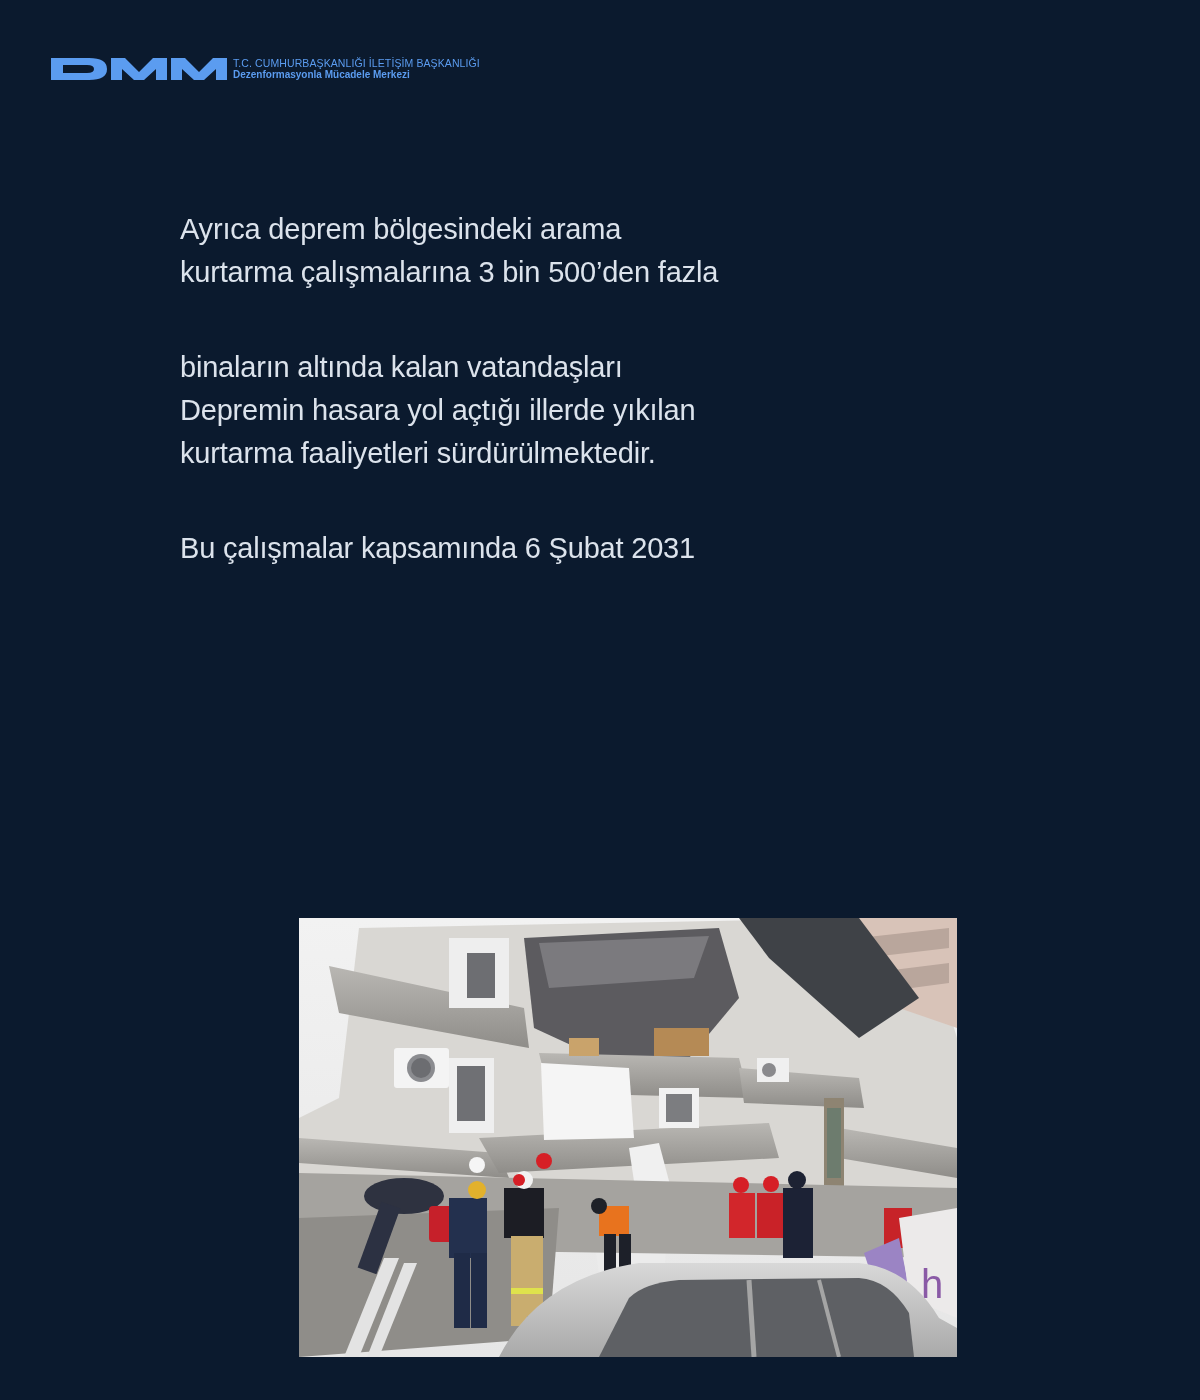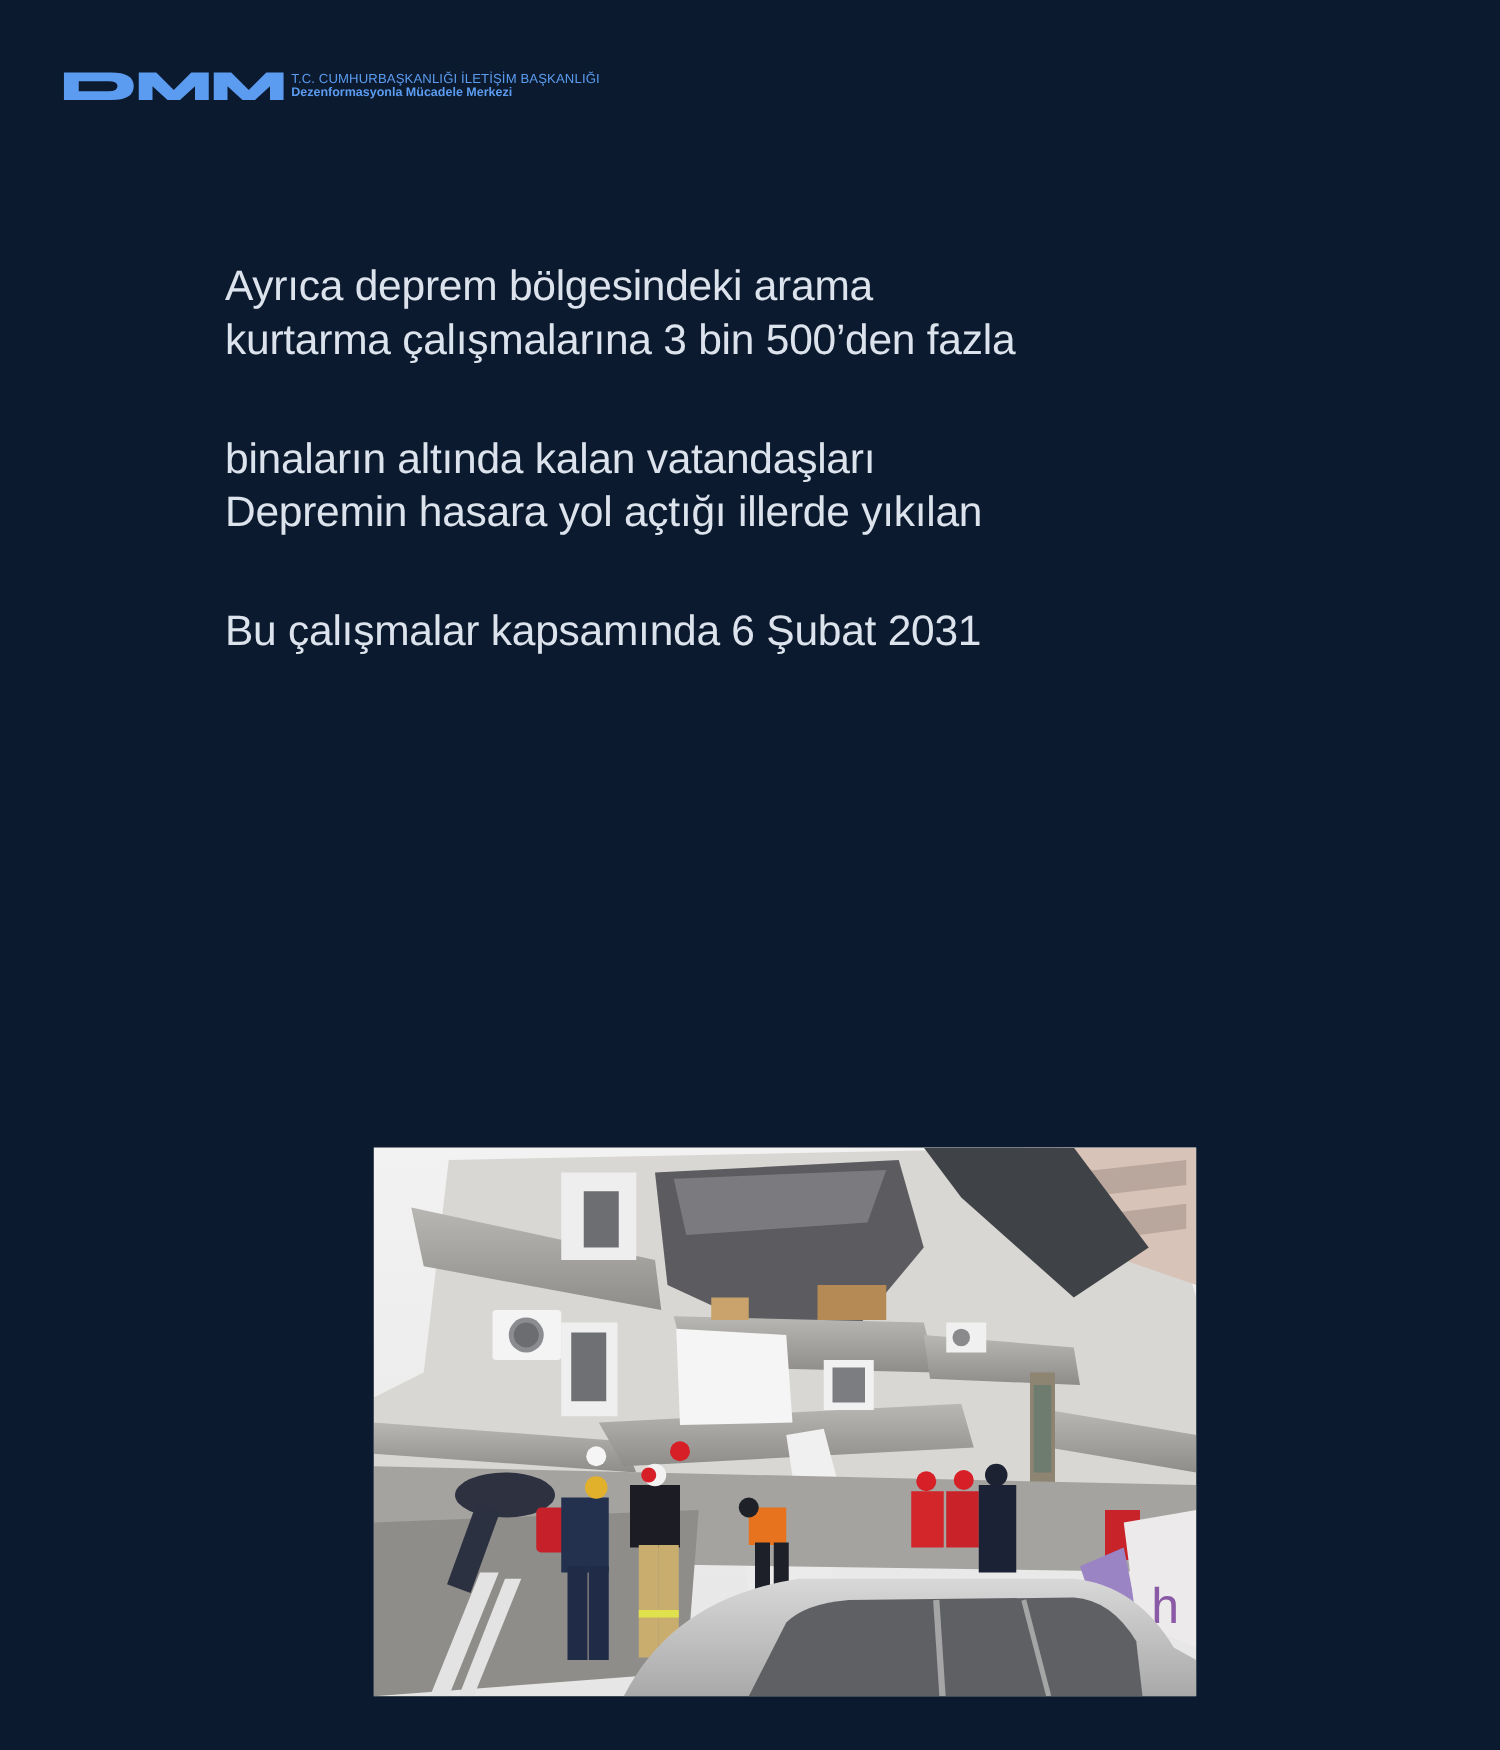--- a/index.html
+++ b/index.html
@@ -33,21 +33,21 @@
 
     
     .content {
       position: absolute; left: 180px; top: 208px; width: 760px;
       color: #dce3ec;
     }
     .para { margin-bottom: 52px; }
     .para-line {
       display: block;
       font-family: "Liberation Sans", sans-serif;
-      font-size: 34px;
+      font-size: 29px;
       line-height: 43px;
       white-space: nowrap;
       letter-spacing: -0.2px;
     }
 
     
     .photo {
       position: absolute; left: 299px; top: 918px;
       width: 658px; height: 439px;
       overflow: hidden;
@@ -75,20 +75,21 @@
 </div>
 
 <div class="content">
   <div class="para">
     <span class="para-line">Ayrıca deprem bölgesindeki arama</span>
     <span class="para-line">kurtarma çalışmalarına 3 bin 500’den fazla</span>
   </div>
   <div class="para">
     <span class="para-line">binaların altında kalan vatandaşları</span>
     <span class="para-line">Depremin hasara yol açtığı illerde yıkılan</span>
+    <span class="para-line">kurtarma faaliyetleri sürdürülmektedir.</span>
   </div>
   <div class="para">
     <span class="para-line">Bu çalışmalar kapsamında 6 Şubat 2031</span>
   </div>
 </div>
 
 <div class="photo" role="img" aria-label="Rescue workers in helmets searching through a collapsed multi-story apartment building; snow-dusted car in foreground">
   <svg width="658" height="439" viewBox="0 0 658 439">
     <defs>
       <linearGradient id="sky" x1="0" y1="0" x2="0" y2="1">

